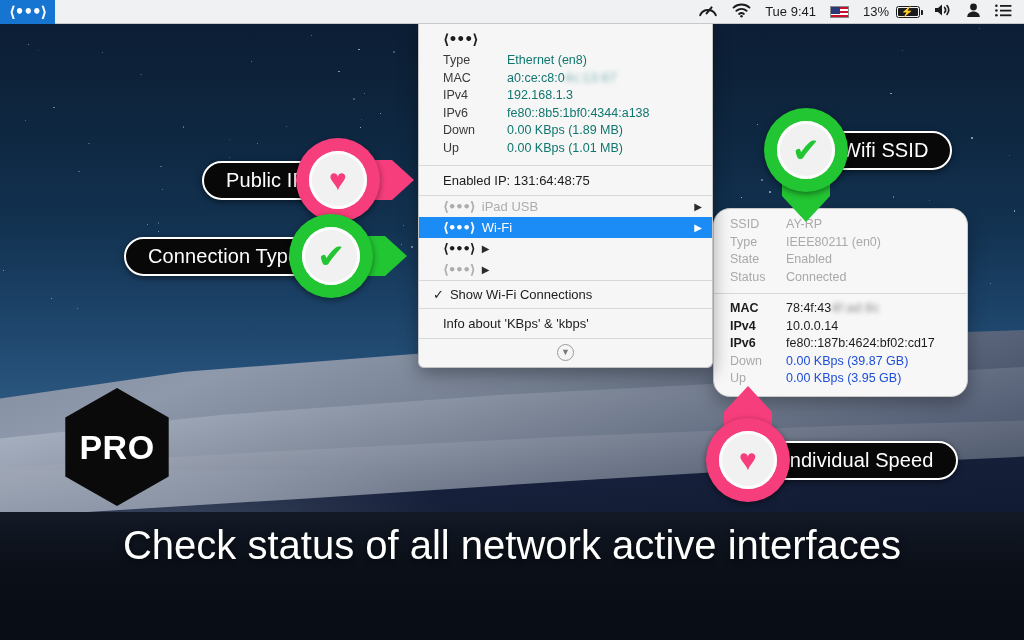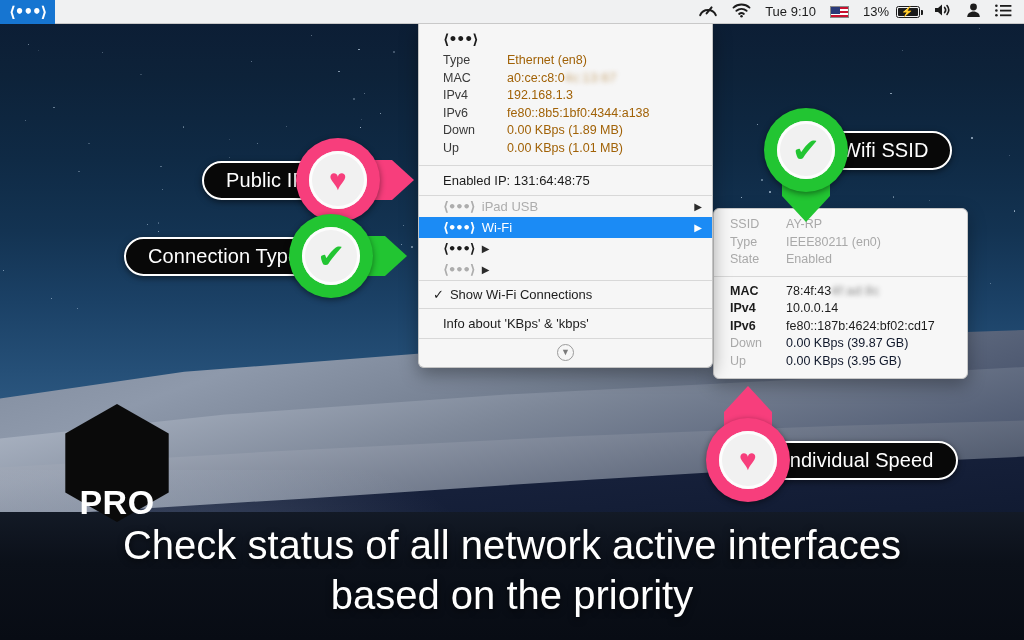--- a/index.html
+++ b/index.html
@@ -93,21 +93,21 @@
     z-index:20;
     overflow:hidden;
   }
   .dd-head {
     display:flex; align-items:center; gap:7px;
     padding:7px 0 5px 24px; font-size:13.5px; font-weight:400;
   }
   .kv-table { padding:0 0 8px 0; }
   .kv-row { display:flex; line-height:17.5px; padding:0 0 0 24px; }
   .kv-k { width:64px; color:#3a3a3a; }
-  .kv-v { color:#a16207; }
+  .kv-v { color:#0f766e; }
   .blur-txt {
     filter:blur(2.6px); opacity:.55; letter-spacing:.5px;
   }
   .dd-sep { height:1px; background:#d8d8d8; margin:0; }
   .dd-pubip { padding:7px 0 7px 24px; font-size:13px; }
 
   .dd-item {
     display:flex; align-items:center; gap:7px;
     height:21px; padding:0 10px 0 24px; font-size:13px;
     position:relative;
@@ -128,35 +128,35 @@
     width:17px; height:17px; border-radius:50%; border:1px solid #9a9a9a;
     display:flex; align-items:center; justify-content:center;
     font-size:9px; color:#7a7a7a; line-height:1;
   }
 
   
   #submenu {
     position:absolute; left:713px; top:208px; width:255px;
     background:#f7f7f7;
     border:1px solid #c8c8c8;
-    border-radius:6px;
+    border-radius:17px;
     box-shadow:0 6px 18px rgba(0,0,0,.32);
     font-size:12.5px;
     z-index:19;
     overflow:hidden;
   }
   #submenu .kv-row { padding:0 0 0 16px; line-height:17.5px; }
   #submenu .kv-k { width:56px; }
   .sm-top { padding:7px 0 7px 0; }
   .sm-bot { padding:6px 0 8px 0; }
   .sm-top .kv-k, .sm-top .kv-v { color:#a9a9a9; }
   .sm-bot .kv-k { color:#1c1c1c; font-weight:bold; }
   .sm-bot .kv-v { color:#1c1c1c; }
   .sm-bot .muted .kv-k { color:#a9a9a9; font-weight:normal; }
-  .sm-bot .muted .kv-v { color:#0f172a; }
+  .sm-bot .muted .kv-v { color:#1d4ed8; }
 
   
   .callout { position:absolute; z-index:40; display:flex; align-items:center; }
   .pill {
     background:#080808;
     border:2.5px solid #ffffff;
     border-radius:999px;
     color:#fff;
     font-size:20px;
     padding:6px 22px;
@@ -181,22 +181,22 @@
   }
   .badge-point {
     position:absolute; width:56px; height:56px; z-index:1;
   }
   .pt-right { right:-34px; top:14px; }
   .pt-down  { left:14px; bottom:-34px; }
   .pt-up    { left:14px; top:-34px; }
 
   
   #pro-badge {
-    position:absolute; left:62px; top:404px; width:110px; height:118px; z-index:35;
-    display:flex; align-items:flex-end; justify-content:center;
+    position:absolute; left:62px; top:388px; width:110px; height:118px; z-index:35;
+    display:flex; align-items:center; justify-content:center;
   }
   .hex {
     position:absolute; inset:0;
     background:#0a0a0a;
     clip-path:polygon(50% 0%, 97% 25%, 97% 75%, 50% 100%, 3% 75%, 3% 25%);
   }
   #pro-badge .pro-txt {
     position:relative; color:#fff; font-size:34px; font-weight:bold;
     letter-spacing:.5px; font-family:"Liberation Sans", sans-serif;
   }
@@ -335,21 +335,21 @@
       <svg width="19" height="15" viewBox="0 0 19 15">
         <path d="M1.5 4.6 A12 12 0 0 1 17.5 4.6" fill="none" stroke="#1c1c1c" stroke-width="1.9" stroke-linecap="round"></path>
         <path d="M4.4 7.8 A8 8 0 0 1 14.6 7.8" fill="none" stroke="#1c1c1c" stroke-width="1.9" stroke-linecap="round"></path>
         <path d="M7.2 10.9 A4 4 0 0 1 11.8 10.9" fill="none" stroke="#1c1c1c" stroke-width="1.9" stroke-linecap="round"></path>
         <circle cx="9.5" cy="13.3" r="1.25" fill="#1c1c1c"></circle>
       </svg>
     </span>
   </div>
 
   <div class="mb-item">
-    <span>Tue 9:10</span>
+    <span>Tue 9:41</span>
   </div>
 
   <div class="mb-item">
     <span class="flag">
       <span class="stripes"></span>
         <span class="canton"></span>
     </span>
   </div>
 
   <div class="mb-item" style="padding-right:4px">
@@ -476,20 +476,24 @@
         <div class="kv-v">AY-RP</div>
       </div>
       <div class="kv-row">
         <div class="kv-k">Type</div>
         <div class="kv-v">IEEE80211 (en0)</div>
       </div>
       <div class="kv-row">
         <div class="kv-k">State</div>
         <div class="kv-v">Enabled</div>
       </div>
+      <div class="kv-row">
+        <div class="kv-k">Status</div>
+        <div class="kv-v">Connected</div>
+      </div>
     </div>
   <div class="dd-sep"></div>
   <div class="sm-bot" id="sm-bot">
       <div class="kv-row">
         <div class="kv-k">MAC</div>
         <div class="kv-v">78:4f:43<span class="blur-txt">4f:ad:8c</span></div>
       </div>
       <div class="kv-row">
         <div class="kv-k">IPv4</div>
         <div class="kv-v">10.0.0.14</div>
@@ -557,14 +561,13 @@
   <div class="pill" style="margin-left:-30px">Individual Speed</div>
 </div>
 
 <div id="pro-badge">
   <div class="hex"></div>
   <div class="pro-txt">PRO</div>
 </div>
 
 <div id="caption">
   <span class="cl">Check status of all network active interfaces</span>
-  <span class="cl">based on the priority</span>
 </div>
 
 </body></html>

